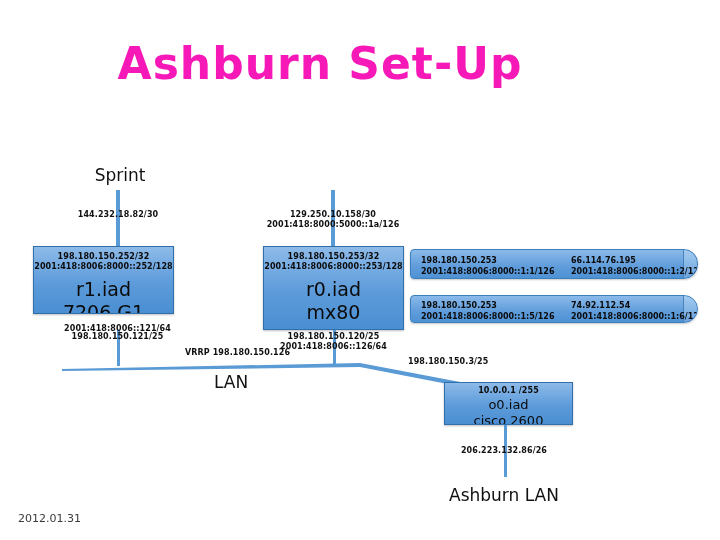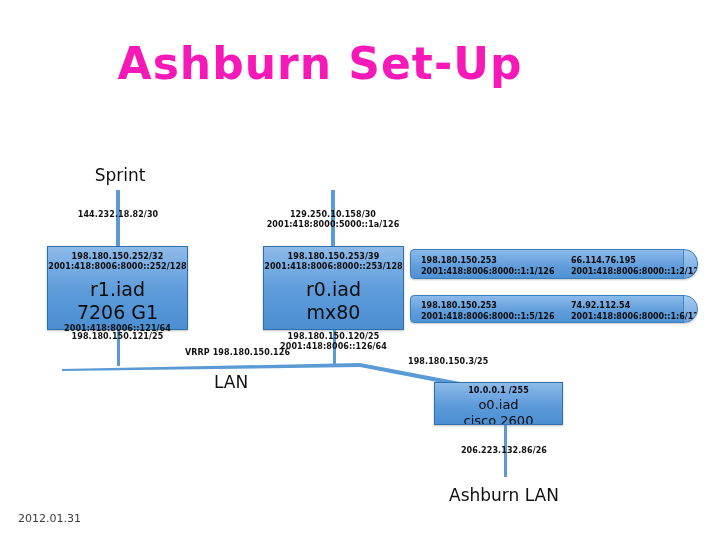--- a/index.html
+++ b/index.html
@@ -154,32 +154,32 @@
   <div class="title">Ashburn Set-Up</div>
 
   <div class="cloud-label" style="left:60px; top:165px; width:120px;">Sprint</div>
   <div class="vline" style="left:116px; top:190px; height:56px;"></div>
   <div class="link-label center" style="left:58px; top:210px; width:120px;">144.232.18.82/30</div>
 
   <div class="vline" style="left:331px; top:190px; height:56px;"></div>
   <div class="link-label center" style="left:263px; top:210px; width:140px;">129.250.10.158/30</div>
   <div class="link-label center" style="left:263px; top:220px; width:140px;">2001:418:8000:5000::1a/126</div>
 
-  <div class="router-box" style="left:47px; top:246px; width:141px; height:84px;">
+  <div class="router-box" style="left:33px; top:246px; width:141px; height:68px;">
     <div class="router-ip" style="margin-top:5px;">198.180.150.252/32</div>
     <div class="router-ip">2001:418:8006:8000::252/128</div>
     <div class="router-name" style="margin-top:6px;">r1.iad</div>
     <div class="router-name">7206 G1</div>
   </div>
   <div class="vline-thin" style="left:117px; top:330px; height:36px;"></div>
   <div class="link-label center" style="left:47px; top:332px; width:141px;">198.180.150.121/25</div>
   <div class="link-label center" style="left:47px; top:324px; width:141px;">2001:418:8006::121/64</div>
 
   <div class="router-box" style="left:263px; top:246px; width:141px; height:84px;">
-    <div class="router-ip" style="margin-top:5px;">198.180.150.253/39</div>
+    <div class="router-ip" style="margin-top:5px;">198.180.150.253/32</div>
     <div class="router-ip">2001:418:8006:8000::253/128</div>
     <div class="router-name" style="margin-top:6px;">r0.iad</div>
     <div class="router-name">mx80</div>
   </div>
   <div class="vline-thin" style="left:333px; top:330px; height:36px;"></div>
   <div class="link-label center" style="left:263px; top:332px; width:141px;">198.180.150.120/25</div>
   <div class="link-label center" style="left:263px; top:342px; width:141px;">2001:418:8006::126/64</div>
 
   <div class="pill" style="left:410px; top:249px; width:288px; height:30px;">
     <div class="pill-cap"></div>
@@ -203,21 +203,21 @@
 
     <polygon points="62,25.0 360,19.0 360,23.0 62,27.0" fill="#5b9bd5"></polygon>
 
     <polygon points="360,19.0 476,41.0 476,45.5 360,23.0" fill="#5b9bd5"></polygon>
   </svg>
 
   <div class="lan-text" style="left:214px; top:372px;">LAN</div>
 
   <div class="link-label" style="left:408px; top:357px;">198.180.150.3/25</div>
 
-  <div class="router-box" style="left:434px; top:382px; width:129px; height:43px;">
+  <div class="router-box" style="left:444px; top:382px; width:129px; height:43px;">
     <div class="router-ip" style="margin-top:3px;">10.0.0.1 /255</div>
     <div class="router-name" style="font-size:13px; margin-top:1px;">o0.iad</div>
     <div class="router-name" style="font-size:13px;">cisco 2600</div>
   </div>
 
   <div class="vline-thin" style="left:504px; top:425px; height:52px;"></div>
   <div class="link-label center" style="left:434px; top:446px; width:140px;">206.223.132.86/26</div>
   <div class="cloud-label" style="left:434px; top:485px; width:140px;">Ashburn LAN</div>
 
   <div class="footer-date">2012.01.31</div>

